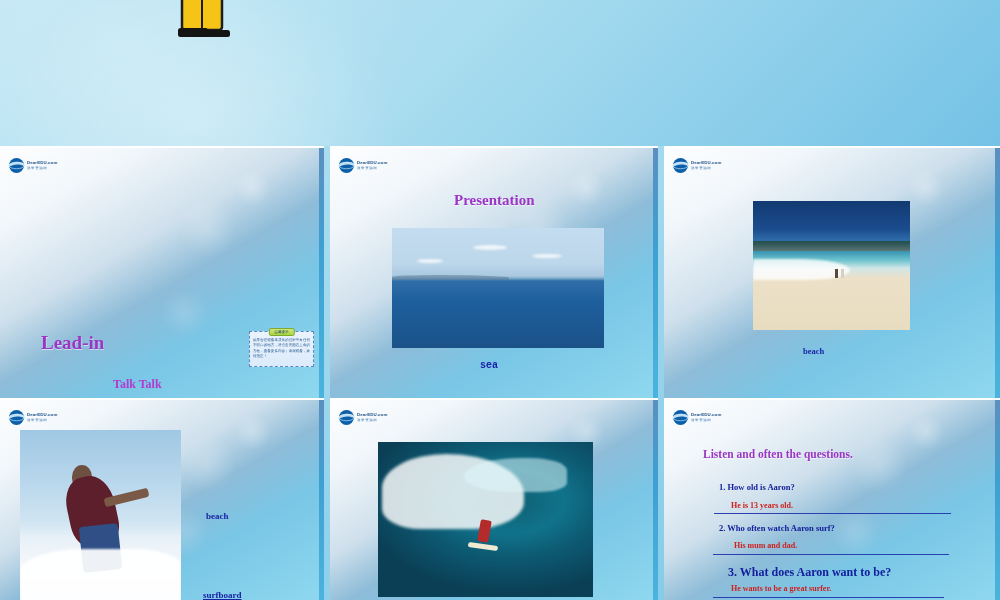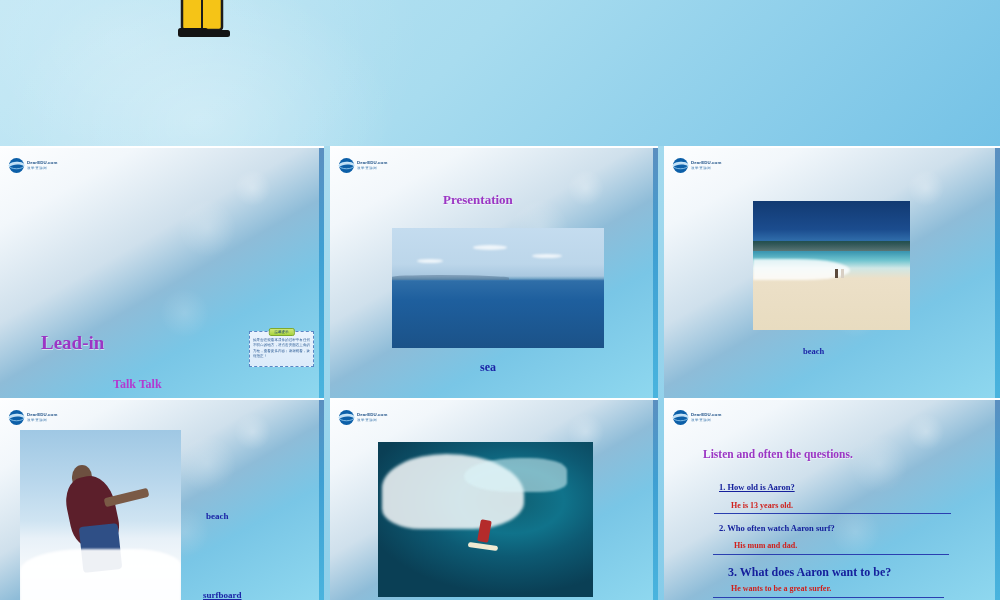--- a/index.html
+++ b/index.html
@@ -175,30 +175,30 @@
             <circle cx="17" cy="17" r="15" fill="#0c5fa8"></circle>
             <ellipse cx="17" cy="17" rx="15" ry="6.5" fill="none" stroke="#9fd3f2" stroke-width="1.6"></ellipse>
             <path d="M2 15 C10 8, 26 8, 33 14 L33 19 C24 13, 10 14, 2 20 Z" fill="#cfe9fb" opacity=".92"></path>
           </svg>
           <span class="logo-text">
             <span class="logo-t1">DearEDU.com</span>
             <span class="logo-t2">教学资源网</span>
           </span>
         </div>
 
-        <div class="heading" style="left:113px; top:44px; font-size:13px;">Presentation</div>
+        <div class="heading" style="left:124px; top:44px; font-size:15px;">Presentation</div>
 
         <div class="photo ph-sea" style="left:62px; top:80px; width:212px; height:120px;">
           <div class="cloud" style="left:38%; top:14%; width:34px; height:5px;"></div>
           <div class="cloud" style="left:12%; top:26%; width:26px; height:4px;"></div>
           <div class="cloud" style="left:66%; top:22%; width:30px; height:4px;"></div>
           <div class="hills"></div>
         </div>
 
-        <div class="caption" style="left:150px; top:212px; font-size:12px;">sea</div>
+        <div class="caption" style="left:150px; top:212px; font-size:10px;font-family:Liberation Mono, monospace;">sea</div>
 
       </div>
     </div>
 
     <div class="cell c3">
       <div class="slide">
 
         <div class="logo">
           <svg class="logo-mark" viewBox="0 0 34 34">
             <circle cx="17" cy="17" r="15" fill="#0c5fa8"></circle>
@@ -287,21 +287,21 @@
             <path d="M2 15 C10 8, 26 8, 33 14 L33 19 C24 13, 10 14, 2 20 Z" fill="#cfe9fb" opacity=".92"></path>
           </svg>
           <span class="logo-text">
             <span class="logo-t1">DearEDU.com</span>
             <span class="logo-t2">教学资源网</span>
           </span>
         </div>
 
         <div class="heading" style="left:39px; top:48px; font-size:11.5px;">Listen and often the questions.</div>
 
-        <div class="qtext" style="left:55px; top:82px; font-size:8.5px;text-decoration:underline;">1. How old is Aaron?</div>
+        <div class="qtext" style="left:55px; top:82px; font-size:8.5px;">1. How old is Aaron?</div>
         <div class="answer" style="left:67px; top:101px; font-size:8px;">He is 13 years old.</div>
         <div class="rule" style="left:50px; top:113px; width:237px;"></div>
 
         <div class="qtext" style="left:55px; top:123px; font-size:8.5px;">2. Who often watch Aaron surf?</div>
         <div class="answer" style="left:70px; top:141px; font-size:8px;">His mum and dad.</div>
         <div class="rule" style="left:49px; top:154px; width:236px;"></div>
 
         <div class="qtext" style="left:64px; top:165px; font-size:12px;">3. What does Aaron want to be?</div>
         <div class="answer" style="left:67px; top:184px; font-size:8px;">He wants to be a great surfer.</div>
         <div class="rule" style="left:49px; top:197px; width:231px;"></div>

